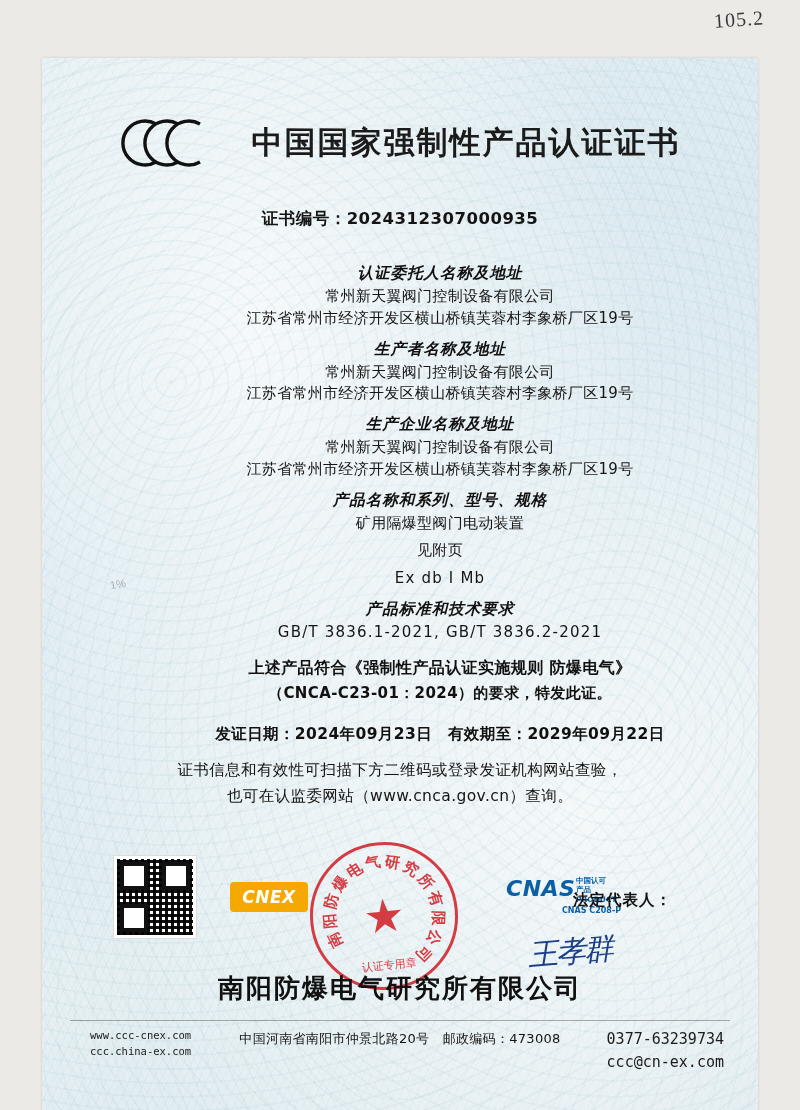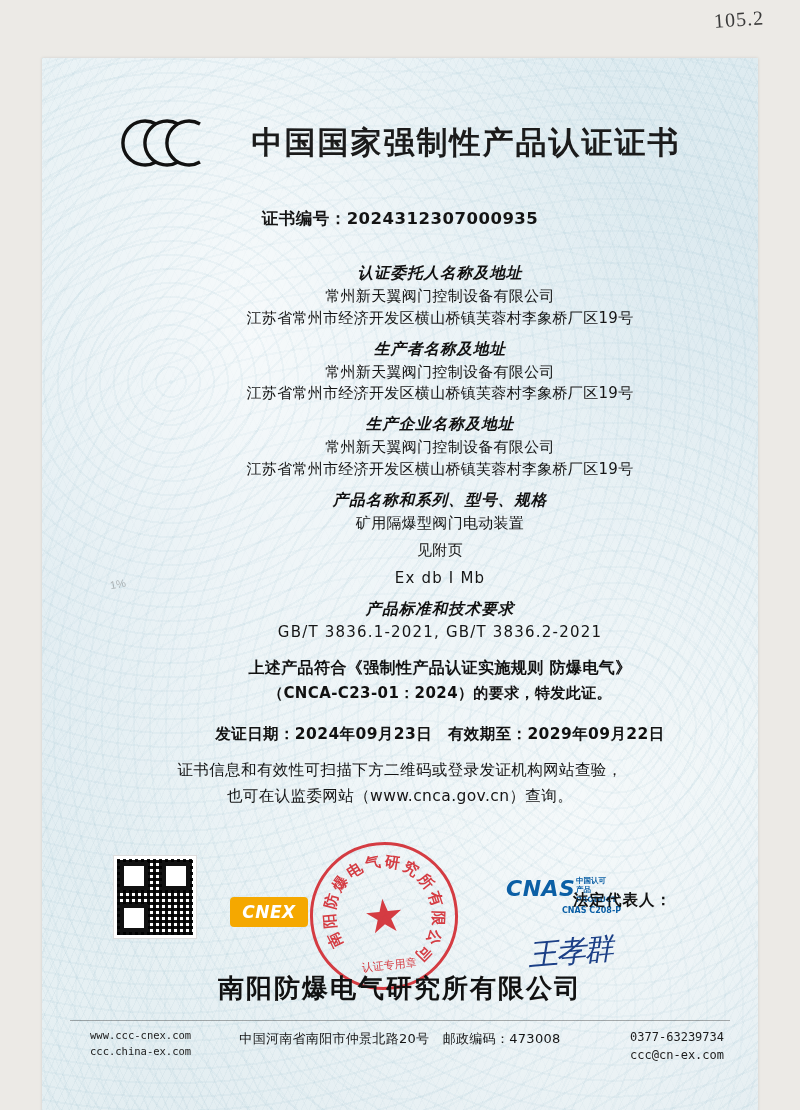--- a/index.html
+++ b/index.html
@@ -205,21 +205,20 @@
     position: absolute;
     left: 188px;
     top: 36px;
     width: 78px;
     height: 30px;
     background: #f5a800;
     border-radius: 4px;
     display: flex;
     align-items: center;
     justify-content: center;
-    margin-top: 15px;
   }
   .cnex-mark span {
     font-family: "DejaVu Sans", sans-serif;
     font-weight: bold;
     font-style: italic;
     font-size: 17px;
     color: #ffffff;
     letter-spacing: 0.5px;
   }
   .red-seal {
@@ -371,21 +370,21 @@
     font-family: "DejaVu Sans", sans-serif;
     font-size: 13px;
     color: #141414;
     letter-spacing: 0.3px;
   }
   .footer-right {
     position: absolute;
     right: 34px;
     top: 8px;
     font-family: "DejaVu Sans Mono", monospace;
-    font-size: 12px;
+    font-size: 15px;
     color: #1b1b1b;
     line-height: 1.5;
   }
   .faint-mark {
     position: absolute;
     left: 68px;
     top: 520px;
     font-size: 11px;
     color: rgba(60,60,60,0.35);
     transform: rotate(-10deg);

